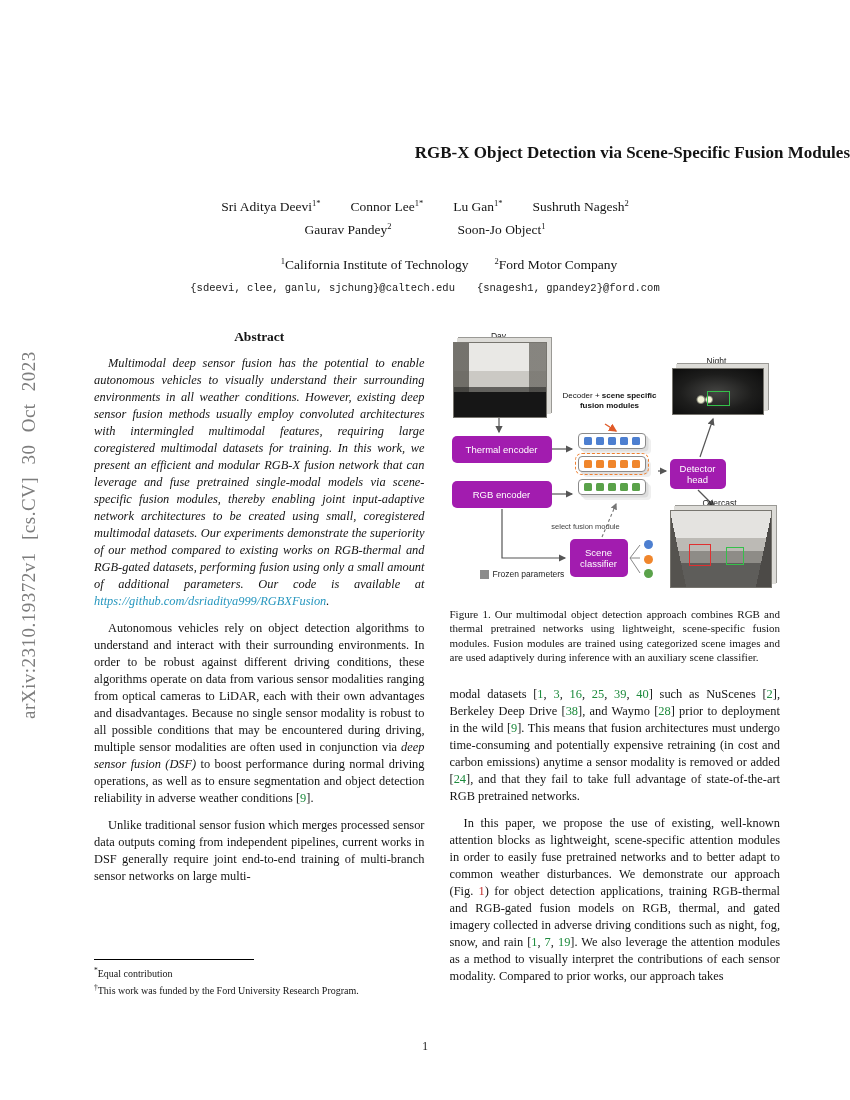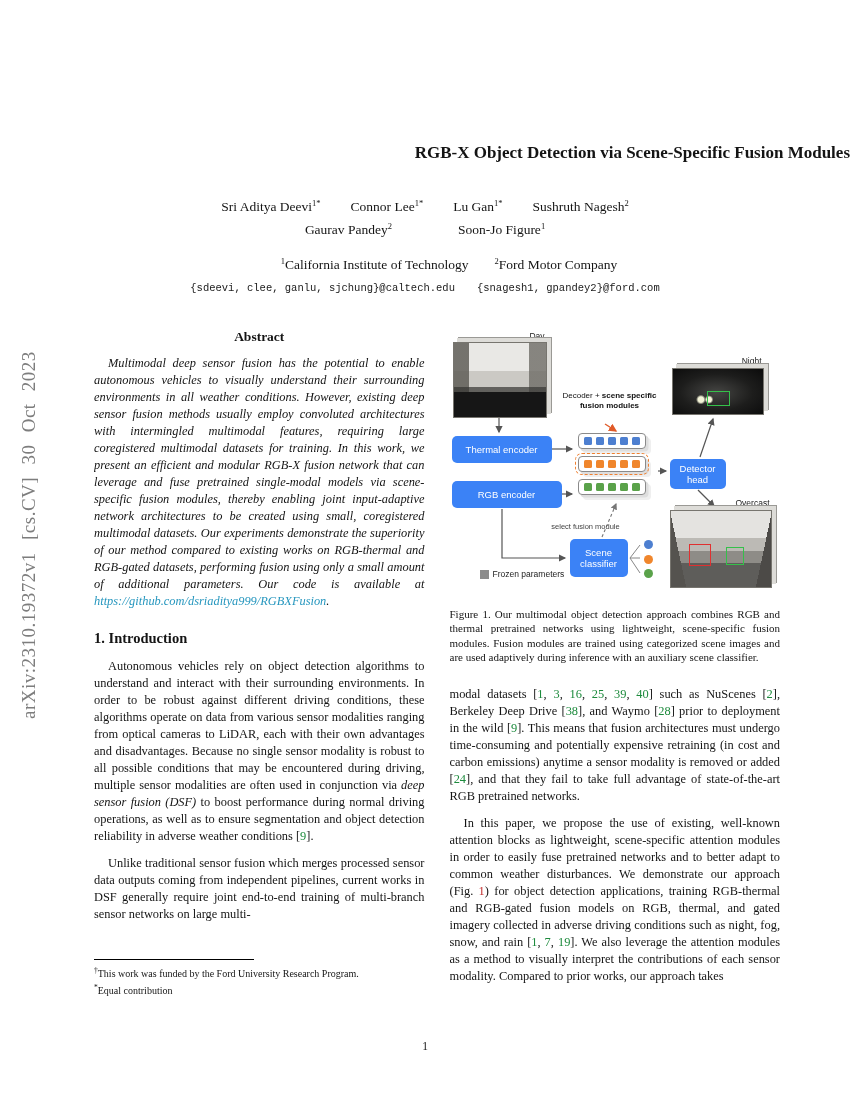--- a/index.html
+++ b/index.html
@@ -37,39 +37,39 @@
   .footnotes{position:absolute;left:0;bottom:6px;width:100%;font-size:10px;line-height:13px;}
   .footnote-rule{width:160px;border-top:1px solid #000;margin-bottom:4px;}
   
   figure.fig{position:relative;width:345px;height:262px;margin:4px 0 0 0;
     font-family:"Liberation Sans",sans-serif;}
   figure.fig .arrows{position:absolute;left:0;top:0;pointer-events:none;}
   .ln{stroke:#555;stroke-width:1.2;fill:none;marker-end:url(#arw);}
   .thin{stroke:#888;stroke-width:1;fill:none;}
   .dash{stroke:#777;stroke-width:1.1;fill:none;stroke-dasharray:3 2.5;marker-end:url(#arwG);}
   .orange{stroke:#e05a28;stroke-width:1.4;fill:none;marker-end:url(#arwO);}
-  .flabel{position:absolute;font-size:8.5px;color:#222;text-align:right;}
+  .flabel{position:absolute;font-size:8.5px;color:#222;text-align:center;}
   .declabel{position:absolute;font-size:8px;line-height:1.3;color:#111;text-align:center;}
   .sel-label{position:absolute;font-size:7.5px;color:#444;text-align:center;}
   .photo{position:absolute;border:1px solid #77756f;
     box-shadow:4px -4px 0 #dddcd8, 5px -5px 0 #9a9995;}
   .photo.day{background-image:
      linear-gradient(0deg,#161616 0 34%,rgba(40,40,38,.55) 34% 40%,transparent 40%),
      linear-gradient(90deg,rgba(96,94,88,.85) 0 16%,transparent 16% 82%,rgba(110,108,102,.8) 82%),
      linear-gradient(180deg,#e9e8e5 0 38%,#cbc9c4 38% 60%,#a8a6a0 60%);}
   .photo.night{background-image:
      radial-gradient(circle at 31% 68%,rgba(255,255,225,.95) 0 4%,transparent 7%),
      radial-gradient(circle at 40% 68%,rgba(255,255,225,.95) 0 4%,transparent 7%),
      radial-gradient(ellipse at 48% 52%,#454543 0,#1d1d1c 55%,#0b0b0b 100%);}
   .photo.overcast{background-image:
      linear-gradient(78deg,#55534f 0 13%,transparent 13%),
      linear-gradient(282deg,#4c4a47 0 13%,transparent 13%),
      linear-gradient(180deg,#e4e3e0 0 36%,#bcbab5 36% 52%,#8e8c87 52% 68%,#5e5d5a 68%);}
   .det{position:absolute;border:1.3px solid;}
-  .gbox{position:absolute;background:#3b82f6;color:#fff;border-radius:5px;
+  .gbox{position:absolute;background:#a21caf;color:#fff;border-radius:5px;
     display:flex;align-items:center;justify-content:center;text-align:center;
     font-size:9.5px;line-height:1.2;padding:1px 3px;box-sizing:border-box;}
   .stack{position:absolute;}
   .fusion-row{background:#fff;border:1px solid #8a8a8a;border-radius:4px;
     padding:3px 5px;display:flex;gap:4px;margin-bottom:7px;width:max-content;
     box-shadow:2.5px 2.5px 0 #dedede,5px 5px 0 #efefef;}
   .fusion-row.selected{outline:1.5px dashed #f08030;outline-offset:2px;}
   .fsq{width:8px;height:8px;border-radius:1.5px;display:block;}
   .dots{position:absolute;display:flex;flex-direction:column;gap:5.5px;}
   .scene-dot{width:9px;height:9px;border-radius:50%;display:block;}
@@ -91,48 +91,47 @@
     <h1 class="title">RGB-X Object Detection via Scene-Specific Fusion Modules</h1>
 
     <div class="authors-row">
       <span><span>Sri Aditya Deevi</span><span class="asup">1*</span></span>
       <span><span>Connor Lee</span><span class="asup">1*</span></span>
       <span><span>Lu Gan</span><span class="asup">1*</span></span>
       <span><span>Sushruth Nagesh</span><span class="asup">2</span></span>
     </div>
     <div class="authors-row second">
       <span><span>Gaurav Pandey</span><span class="asup">2</span></span>
-      <span><span>Soon-Jo Figure</span><span class="asup">1</span></span>
+      <span><span>Soon-Jo Object</span><span class="asup">1</span></span>
     </div>
 
     <div class="affil-row">
       <span><span class="asup">1</span><span>California Institute of Technology</span></span>
       <span><span class="asup">2</span><span>Ford Motor Company</span></span>
     </div>
 
     <div class="email-row">
       <span>{sdeevi, clee, ganlu, sjchung}@caltech.edu</span>
       <span>{snagesh1, gpandey2}@ford.com</span>
     </div>
   </header>
 
   <div class="columns">
 
     <div class="col">
       <div class="abstract-heading">Abstract</div>
       <p class="body abstract"><span>Multimodal deep sensor fusion has the potential to enable autonomous vehicles to visually understand their surrounding environments in all weather conditions. However, existing deep sensor fusion methods usually employ convoluted architectures with intermingled multimodal features, requiring large coregistered multimodal datasets for training. In this work, we present an efficient and modular RGB-X fusion network that can leverage and fuse pretrained single-modal models via scene-specific fusion modules, thereby enabling joint input-adaptive network architectures to be created using small, coregistered multimodal datasets. Our experiments demonstrate the superiority of our method compared to existing works on RGB-thermal and RGB-gated datasets, performing fusion using only a small amount of additional parameters. Our code is available at </span><span class="seg-url">https://github.com/dsriaditya999/RGBXFusion</span><span>.</span></p>
 
-      <div class="sec-heading">1. Introduction</div>
       <p class="body"><span>Autonomous vehicles rely on object detection algorithms to understand and interact with their surrounding environments. In order to be robust against different driving conditions, these algorithms operate on data from various sensor modalities ranging from optical cameras to LiDAR, each with their own advantages and disadvantages. Because no single sensor modality is robust to all possible conditions that may be encountered during driving, multiple sensor modalities are often used in conjunction via </span><span class="seg-i">deep sensor fusion (DSF)</span><span> to boost performance during normal driving operations, as well as to ensure segmentation and object detection reliability in adverse weather conditions [</span><span class="seg-cite">9</span><span>].</span></p>
       <p class="body"><span>Unlike traditional sensor fusion which merges processed sensor data outputs coming from independent pipelines, current works in DSF generally require joint end-to-end training of multi-branch sensor networks on large multi-</span></p>
 
       <div class="footnotes">
         <div class="footnote-rule"></div>
+        <div><span class="seg-sup">*</span><span>Equal contribution</span></div>
         <div><span class="seg-sup">†</span><span>This work was funded by the Ford University Research Program.</span></div>
-        <div><span class="seg-sup">*</span><span>Equal contribution</span></div>
       </div>
     </div>
 
     <div class="col">
 
       <figure class="fig">
         <svg class="arrows" width="345" height="262" viewBox="0 0 345 262">
           <defs>
             <marker id="arw" markerWidth="7" markerHeight="7" refX="5" refY="3" orient="auto">
                 <path d="M0,0L6,3L0,6Z" fill="#555"></path>
@@ -160,21 +159,21 @@
         <div class="photo day" style="left:3px;top:11px;width:92px;height:74px"></div>
 
         <div class="flabel" style="left:222px;top:25px;width:90px">Night</div>
         <div class="photo night" style="left:222px;top:37px;width:90px;height:45px">
           <div class="det" style="left:38%;top:48%;width:24%;height:30%;border-color:#35c04a"></div>
         </div>
 
         <div class="declabel" style="left:104px;top:60px;width:112px"><span>Decoder + </span><span class="seg-b">scene specific fusion modules</span></div>
 
         <div class="gbox" style="left:2px;top:105px;width:100px;height:27px">Thermal encoder</div>
-        <div class="gbox" style="left:2px;top:150px;width:110px;height:27px">RGB encoder</div>
+        <div class="gbox" style="left:2px;top:150px;width:100px;height:27px">RGB encoder</div>
 
         <div class="stack" style="left:128px;top:102px;width:80px">
             <div class="fusion-row">
               <span class="fsq" style="background: rgb(77, 127, 208);"></span>
               <span class="fsq" style="background: rgb(77, 127, 208);"></span>
               <span class="fsq" style="background: rgb(77, 127, 208);"></span>
               <span class="fsq" style="background: rgb(77, 127, 208);"></span>
               <span class="fsq" style="background: rgb(77, 127, 208);"></span>
             </div>
             <div class="fusion-row selected">

